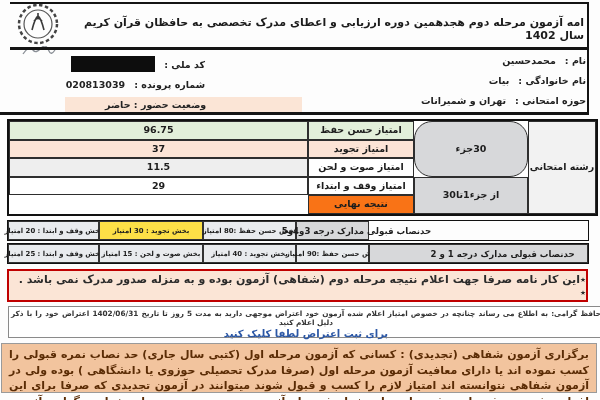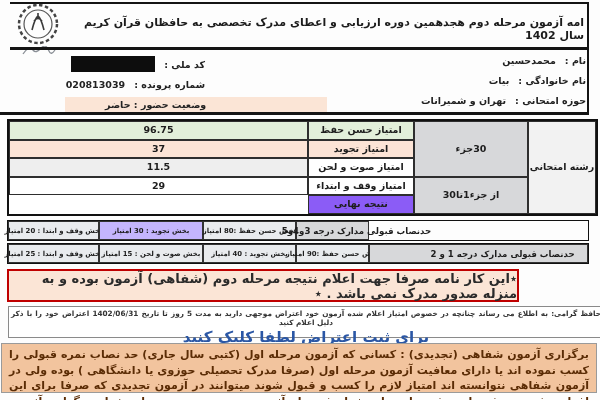--- a/index.html
+++ b/index.html
@@ -19,21 +19,21 @@
     text-align:right; direction:rtl; font-size:11px; font-weight:bold; color:#1c1c1c; }
 
   .pi-row { position:absolute; display:flex; direction:rtl; gap:9px; align-items:center;
     font-size:9.5px; font-weight:bold; color:#222; white-space:nowrap; }
   .pi-name     { right:14px; top:55px; }
   .pi-surname  { right:14px; top:75px; }
   .pi-district { right:14px; top:95px; }
   .pi-code     { right:395px; top:56px; }
   .pi-file     { right:395px; top:79px; }
   .redaction { width:84px; height:16px; background:#0d0d0d; }
-  .attendance { position:absolute; left:65px; top:97px; width:262px; height:15px;
+  .attendance { position:absolute; left:65px; top:97px; width:237px; height:15px;
     font-size:9.5px; font-weight:bold; color:#222; text-align:right; padding-left:20px;
     direction:rtl; display:flex; align-items:center; justify-content:flex-start; }
   .attendance span { margin-right:auto; margin-left:20px; }
 
   .score-table { position:absolute; left:7px; top:119px; width:591px; height:97px;
     display:grid; direction:ltr; grid-template-columns:299px 106px 114px 1fr;
     grid-template-rows:repeat(5,1fr); border:2px solid #111; background:#fff; }
   .score-table .cell { border:1px solid #2e2e2e; display:flex; align-items:center;
     justify-content:center; direction:rtl; font-weight:bold; color:#1d1d1d;
     font-size:9.5px; text-align:center; line-height:1.1; }
@@ -43,29 +43,29 @@
   .juz-bottom { grid-column:3; grid-row:4 / span 2; font-size:9px; }
   .c-field    { grid-column:4; grid-row:1 / span 5; background:#f2f2f2; font-size:9px; }
 
   .threshold { position:absolute; left:7px; width:582px; height:21px; display:grid;
     direction:ltr; grid-template-columns:91px 104px 93px 73px 1fr; border:1.5px solid #111; }
   .th-1 { top:220px; } .th-2 { top:243px; }
   .threshold .cell { border:1px solid #333; display:flex; align-items:center; justify-content:center;
     direction:rtl; font-size:6.9px; font-weight:bold; color:#1d1d1d; white-space:nowrap; }
   .threshold .th-label { font-size:8.6px;padding-left:48px; }
 
-  .result-note { position:absolute; left:7px; top:269px; width:512px; height:33px;
+  .result-note { position:absolute; left:7px; top:269px; width:581px; height:33px;
     border-style:solid; border-width:2px; display:flex; align-items:center; justify-content:center;
-    font-size:13px; font-weight:bold; color:#2b2b2b; direction:rtl; }
+    font-size:11px; font-weight:bold; color:#2b2b2b; direction:rtl; }
 
   .objection-box { position:absolute; left:8px; top:306px; width:596px; height:32px;
     border:1px solid #8a8a8a; background:#fff; padding:2px 2px; direction:rtl; }
   .objection-text { font-size:7.3px; font-weight:bold; color:#333; text-align:justify;
     text-align-last:center; line-height:1.25; direction:rtl; }
-  .objection-link { display:block; text-align:center; font-size:15px; font-weight:bold;
+  .objection-link { display:block; text-align:center; font-size:10px; font-weight:bold;
     margin-top:1px; text-decoration:none; cursor:pointer; direction:rtl; }
 
   .retake-box { position:absolute; left:1px; top:343px; width:596px; height:50px;
     border:1px solid #9a9a9a; padding:3px 7px; direction:rtl; }
   .retake-text { font-size:11px; font-weight:bold; line-height:1.42; text-align:justify;
     text-align-last:right; direction:rtl; }
 </style>
 </head>
 <body>
 
@@ -119,30 +119,30 @@
   <div class="score-table">
     <div class="cell c-val" style="grid-row: 1; background-color: rgb(226, 239, 218);">96.75</div>
     <div class="cell c-val" style="grid-row: 2; background-color: rgb(252, 228, 214);">37</div>
     <div class="cell c-val" style="grid-row: 3; background-color: rgb(238, 238, 238);">11.5</div>
     <div class="cell c-val" style="grid-row: 4; background-color: rgb(255, 255, 255);">29</div>
 
     <div class="cell c-lab" style="grid-row: 1; background-color: rgb(226, 239, 218);">امتیاز حسن حفظ</div>
     <div class="cell c-lab" style="grid-row: 2; background-color: rgb(252, 228, 214);">امتیاز تجوید</div>
     <div class="cell c-lab" style="grid-row: 3; background-color: rgb(255, 255, 255);">امتیاز صوت و لحن</div>
     <div class="cell c-lab" style="grid-row: 4; background-color: rgb(255, 255, 255);">امتیاز وقف و ابتداء</div>
-    <div class="cell c-lab" style="grid-row: 5; background-color: #8b5cf6;">نتیجه نهایی</div>
+    <div class="cell c-lab" style="grid-row: 5; background-color: #f97316;">نتیجه نهایی</div>
 
-    <div class="cell juz-top" style="background-color: rgb(215, 216, 218);">30جزء</div>
+    <div class="cell juz-top" style="background-color: rgb(215, 216, 218); border-radius: 18px;">30جزء</div>
     <div class="cell juz-bottom" style="background-color: rgb(215, 216, 218);">از جزء1تا30</div>
     <div class="cell c-field">رشته امتحانی</div>
   </div>
 
   <div class="threshold th-1">
     <div class="cell" style="background-color: rgb(233, 235, 238);">بخش وقف و ابتدا : 20 امتیاز</div>
-    <div class="cell" style="background-color: #c4b5fd;">بخش تجوید : 30 امتیاز</div>
+    <div class="cell" style="background-color: #fde047;">بخش تجوید : 30 امتیاز</div>
     <div class="cell" style="background-color: rgb(233, 235, 238);">بخش حسن حفظ :80 امتیاز</div>
     <div class="cell th-label" style="background-color: rgb(215, 216, 218);">حدنصاب قبولی مدارک درجه 3و4و5</div>
   </div>
 
   <div class="threshold th-2">
     <div class="cell" style="background-color: rgb(233, 235, 238);">بخش وقف و ابتدا : 25 امتیاز</div>
     <div class="cell" style="background-color: rgb(233, 235, 238);">بخش صوت و لحن : 15 امتیاز</div>
     <div class="cell" style="background-color: rgb(233, 235, 238);">بخش تجوید : 40 امتیاز</div>
     <div class="cell" style="background-color: rgb(233, 235, 238);">بخش حسن حفظ :90 امتیاز</div>
     <div class="cell th-label" style="background-color: rgb(215, 216, 218);">حدنصاب قبولی مدارک درجه 1 و 2</div>

